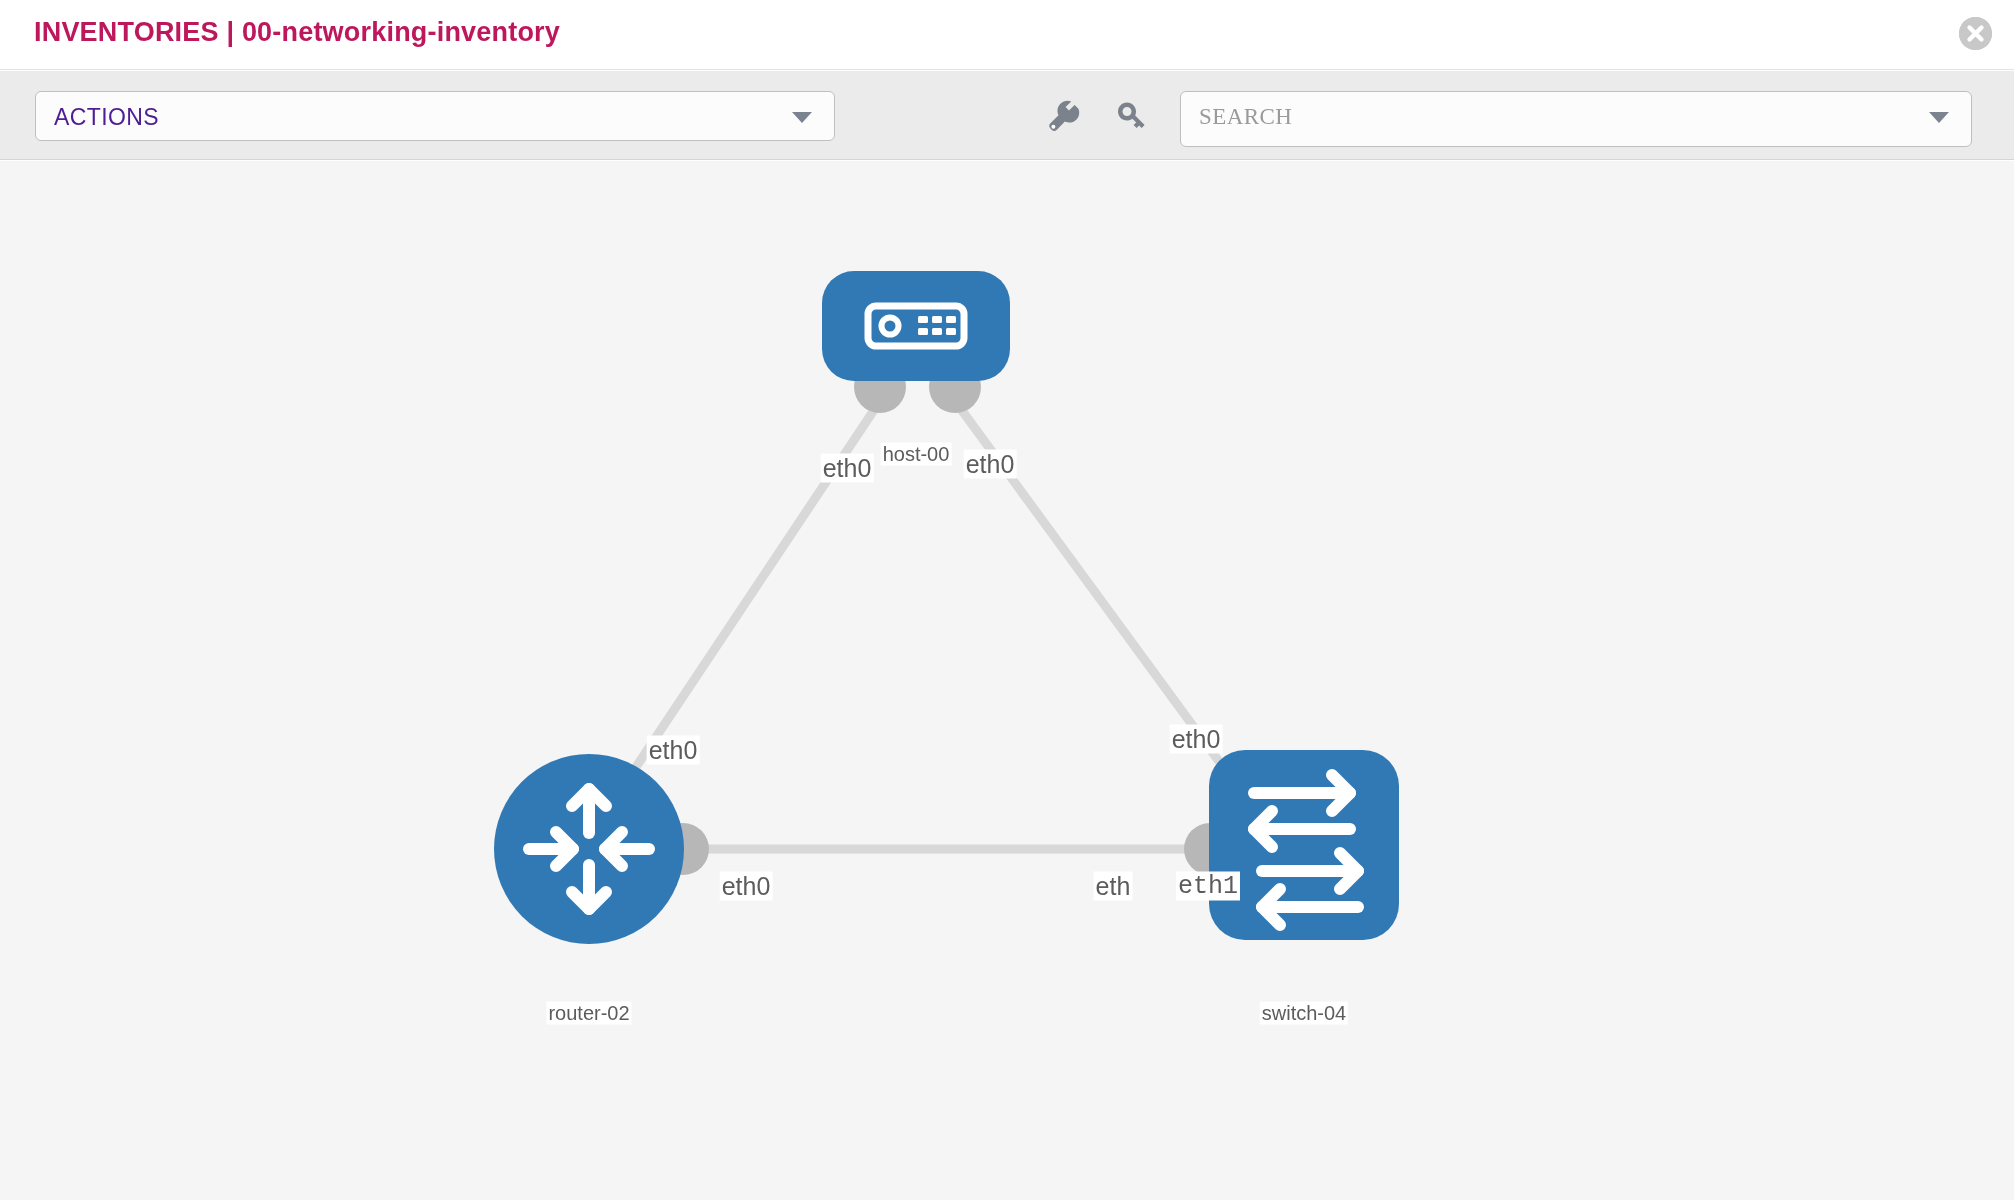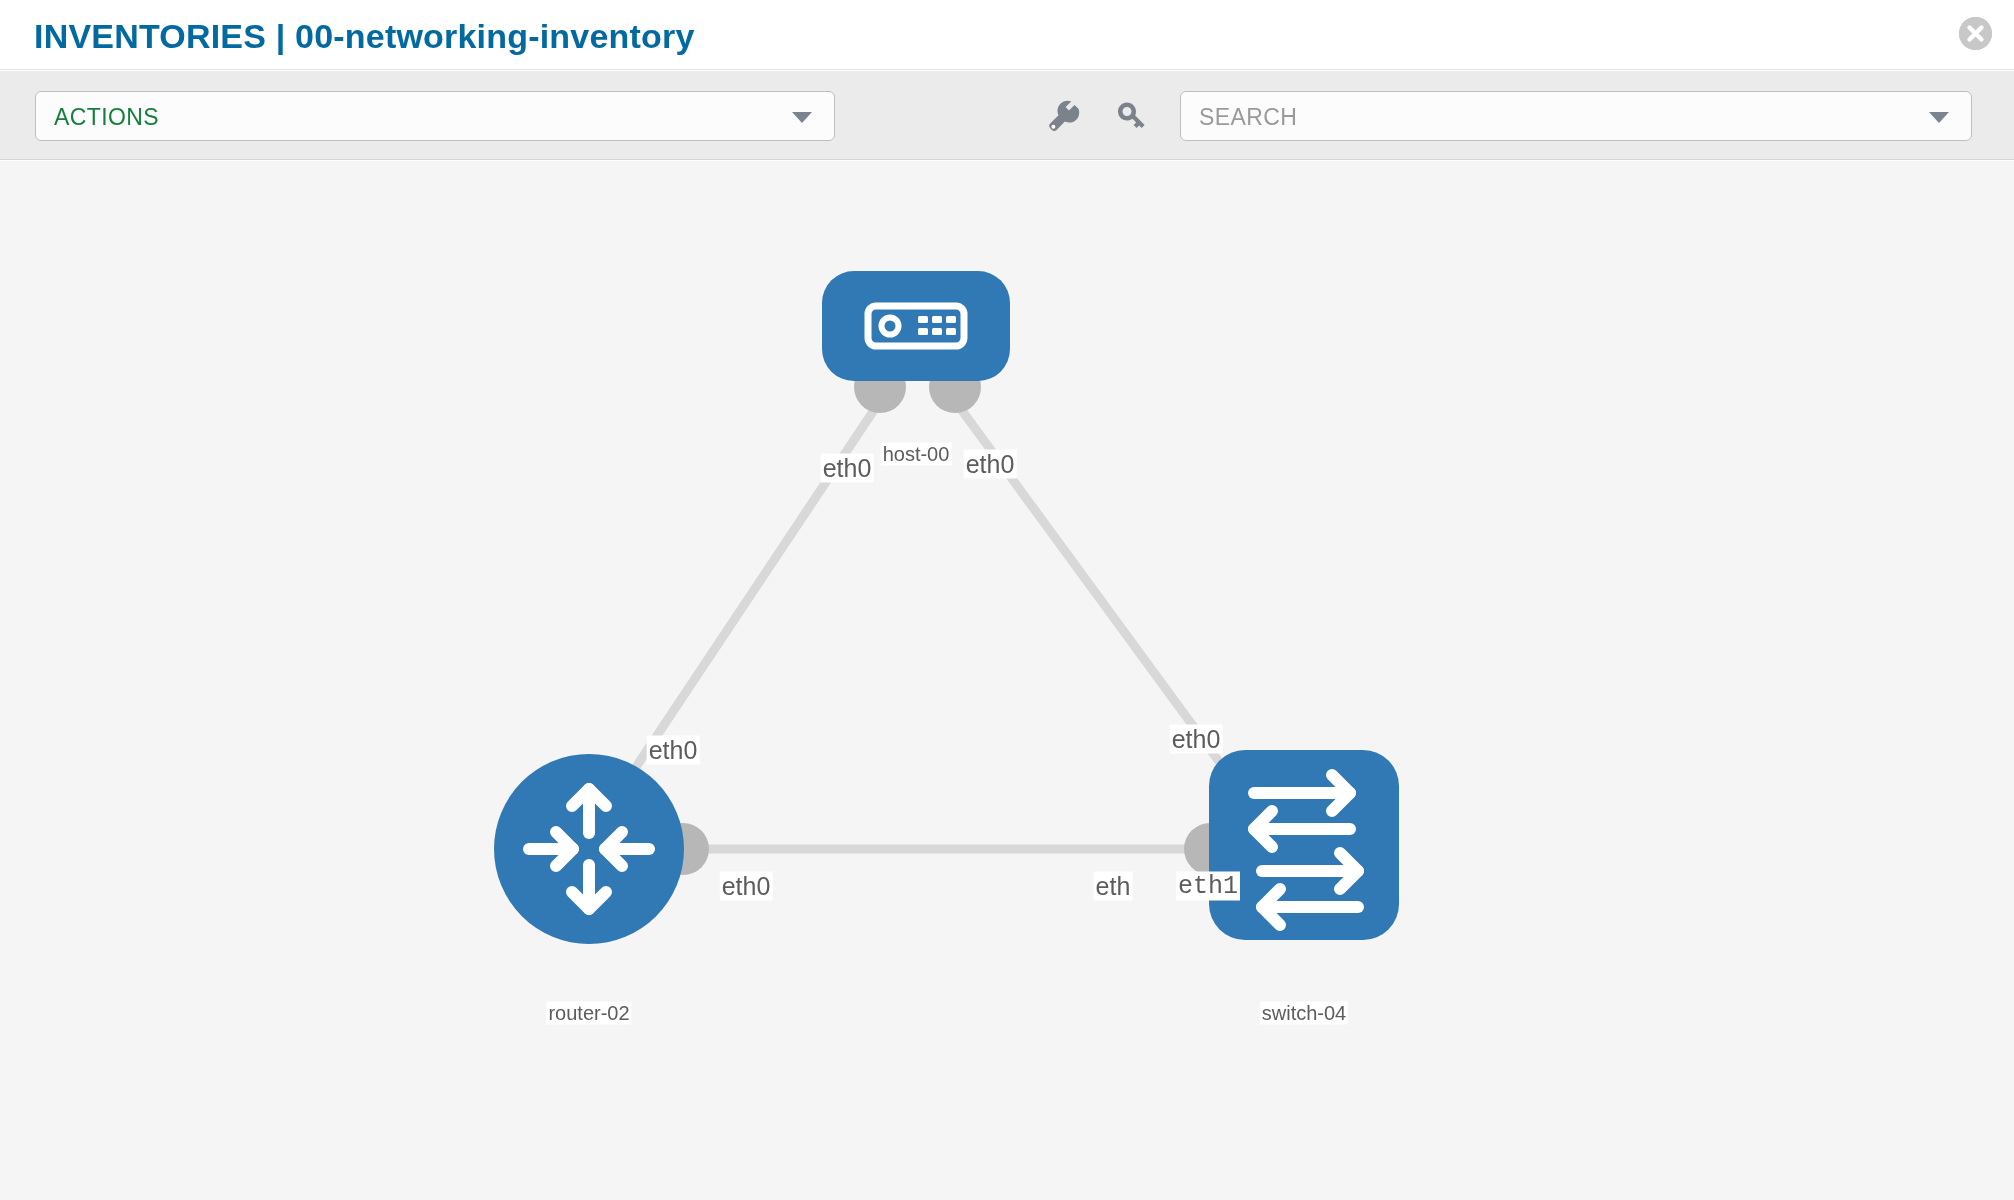--- a/index.html
+++ b/index.html
@@ -26,23 +26,23 @@
     left: 0; top: 0;
     width: 2014px;
     height: 70px;
     background: #ffffff;
     border-bottom: 1px solid #e2e2e2;
   }
   .header-title {
     position: absolute;
     left: 34px;
     top: 17px;
-    font-size: 34px;
+    font-size: 27px;
     font-weight: bold;
-    color: #0369a1;
+    color: #be185d;
     letter-spacing: 0.2px;
     white-space: nowrap;
   }
   .close-button {
     position: absolute;
     right: 22px;
     top: 17px;
     width: 33px;
     height: 33px;
     border-radius: 50%;
@@ -69,21 +69,21 @@
     background: #fcfcfc;
     border: 1px solid #bfbfbf;
     border-radius: 6px;
     cursor: pointer;
   }
   .actions-label {
     position: absolute;
     left: 18px;
     top: 12px;
     font-size: 23px;
-    color: #15803d;
+    color: #4c1d95;
     letter-spacing: 0.4px;
   }
   .caret {
     position: absolute;
     right: 22px;
     top: 20px;
     width: 0; height: 0;
     border-left: 10px solid transparent;
     border-right: 10px solid transparent;
     border-top: 11px solid #7c8390;
@@ -97,25 +97,26 @@
     cursor: pointer;
   }
   .tool-icon.wrench { left: 1044px; }
   .tool-icon.key    { left: 1112px; }
 
   .search-box {
     position: absolute;
     left: 1180px;
     top: 20px;
     width: 792px;
-    height: 50px;
+    height: 56px;
     background: #fcfcfc;
     border: 1px solid #bfbfbf;
     border-radius: 6px;
     cursor: text;
+    font-family: Liberation Serif, serif;
   }
   .search-label {
     position: absolute;
     left: 18px;
     top: 12px;
     font-size: 23px;
     color: #9a9a9a;
     letter-spacing: 0.4px;
   }
 

